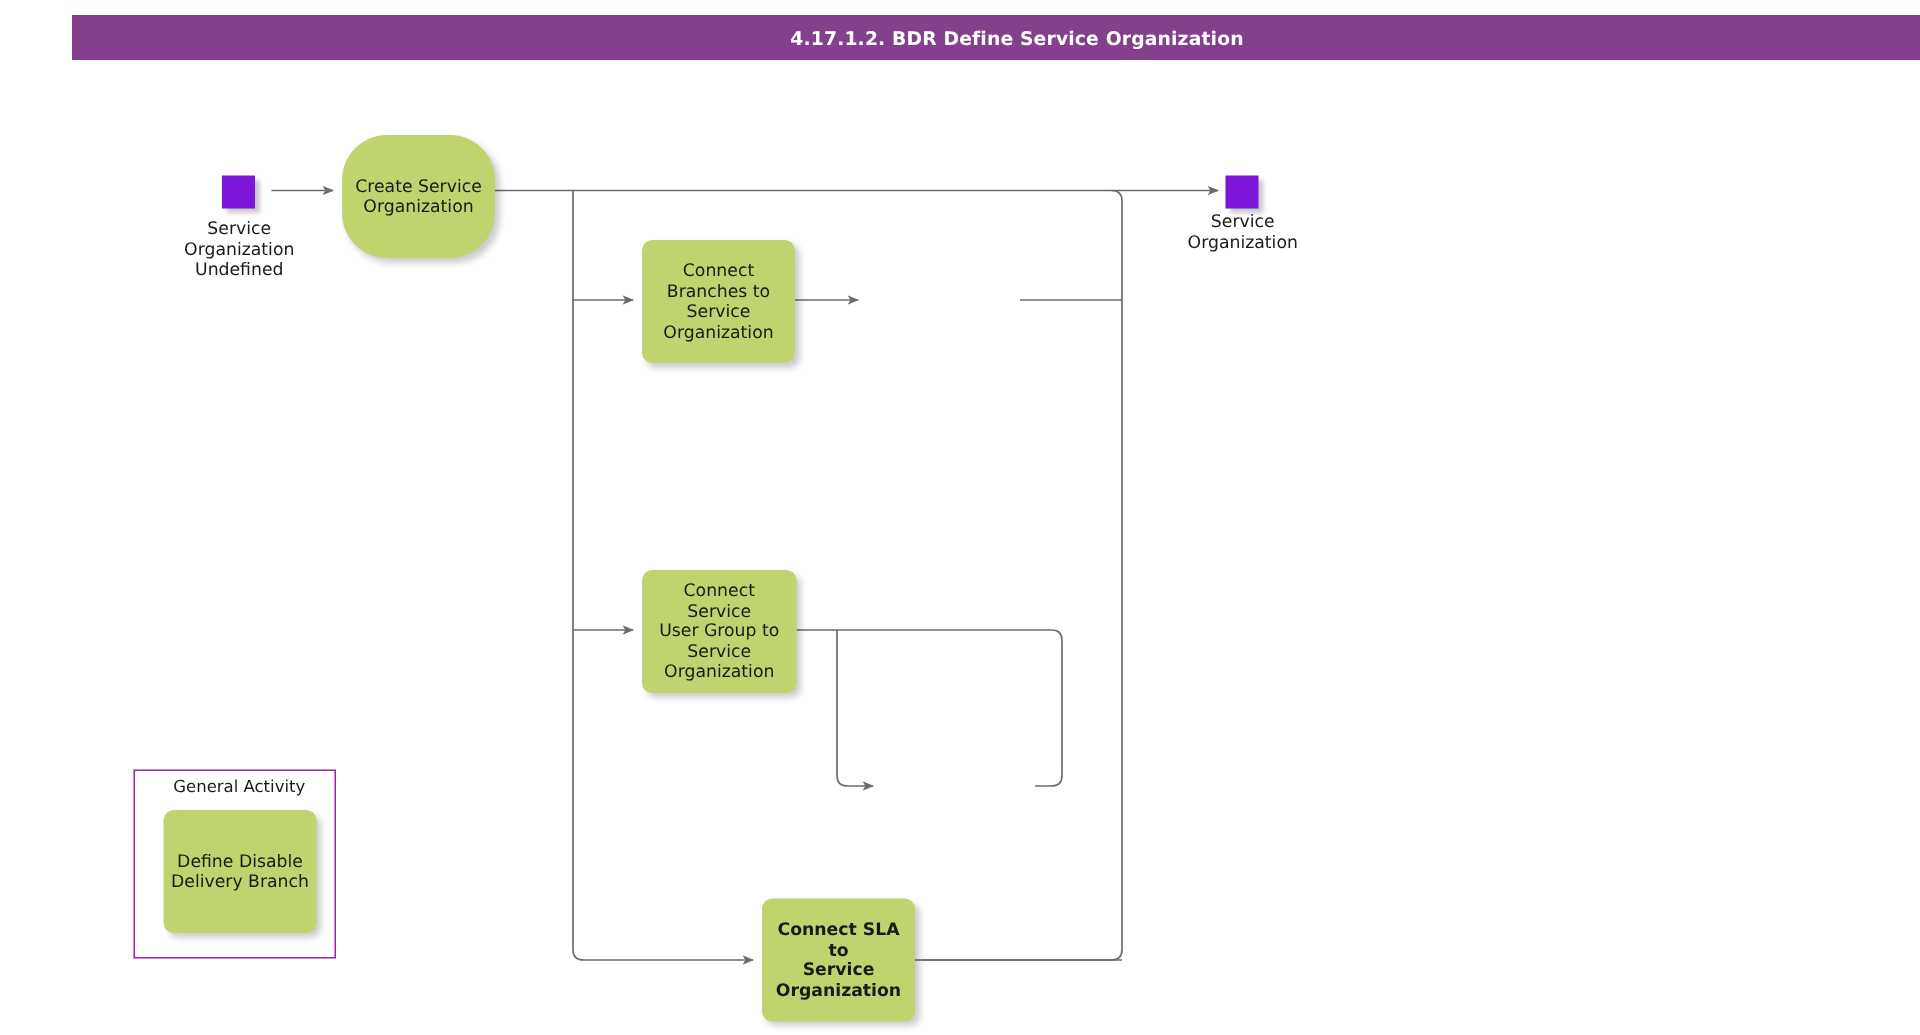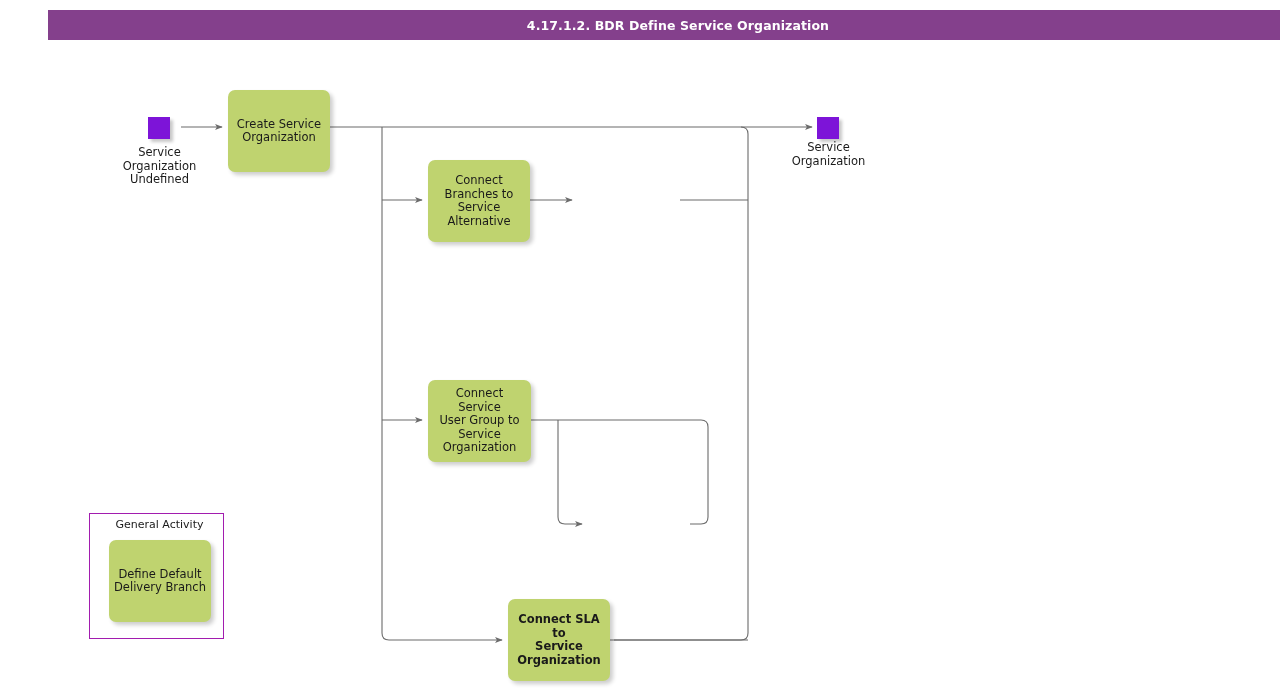--- a/index.html
+++ b/index.html
@@ -143,38 +143,38 @@
 
   <div class="node-square" style="left:110px; top:117px;"></div>
   <div class="node-label" style="left:57px; top:146px; width:129px;">Service
 Organization
 Undefined</div>
 
   <div class="node-square" style="left:779px; top:117px;"></div>
   <div class="node-label" style="left:726px; top:141px; width:129px;">Service
 Organization</div>
 
-  <div class="activity" style="left:190px; top:90px; width:102px; height:82px;">Create Service
+  <div class="activity" style="left:190px; top:90px; width:102px; height:82px;border-radius:30px;">Create Service
 Organization</div>
 
   <div class="activity" style="left:390px; top:160px; width:102px; height:82px;">Connect
 Branches to
 Service
-Alternative</div>
+Organization</div>
 
 
   <div class="activity" style="left:390px; top:380px; width:103px; height:82px;">Connect Service
 User Group to
 Service
 Organization</div>
 
 
   <div class="activity" style="left:470px; top:599px; width:102px; height:82px;font-weight:bold;">Connect SLA to
 Service
 Organization</div>
 
   <div class="legend-box">
     <div class="legend-caption">General Activity</div>
-    <div class="activity" style="left:19px; top:26px; width:102px; height:82px;">Define Default
+    <div class="activity" style="left:19px; top:26px; width:102px; height:82px;">Define Disable
 Delivery Branch</div>
   </div>
 
 </div>
 
 </body></html>

